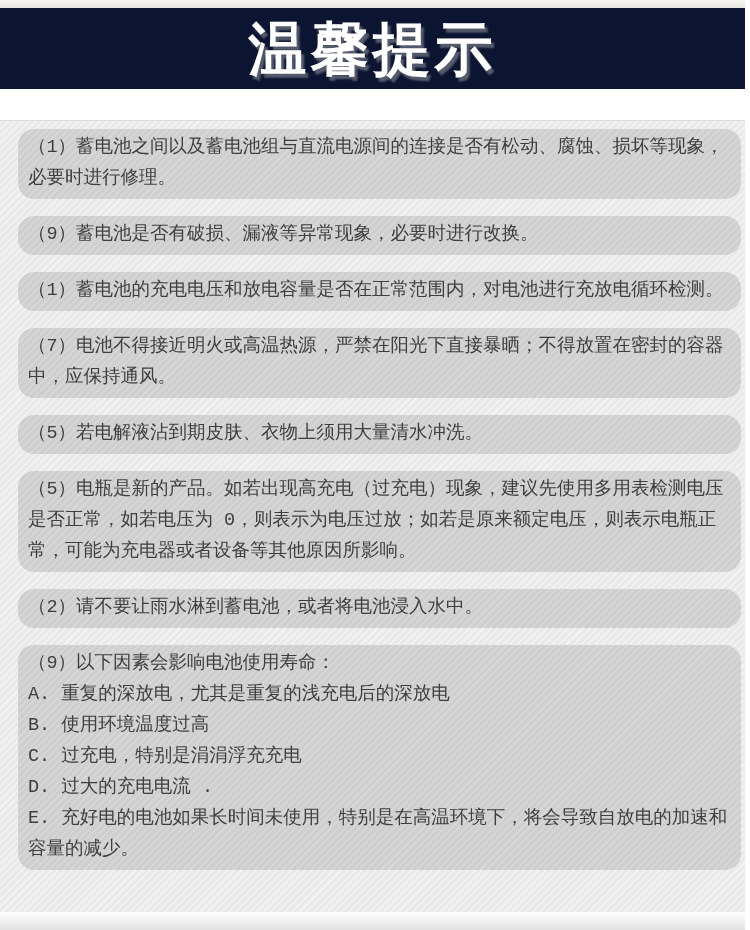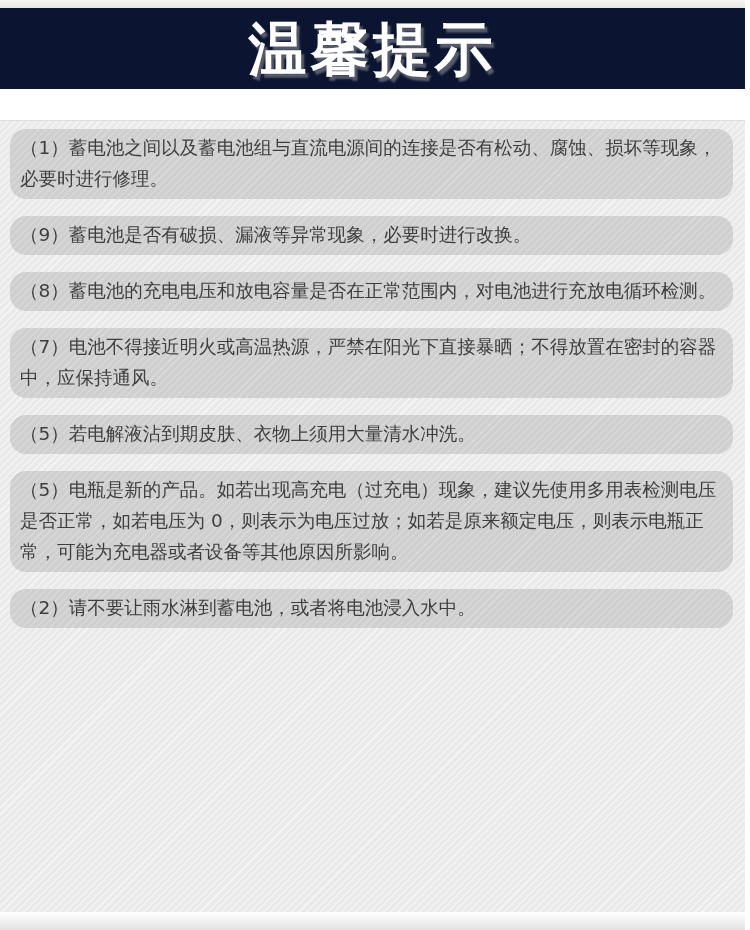--- a/index.html
+++ b/index.html
@@ -39,23 +39,24 @@
   .white-band{
     width:745px;height:32px;
     background:#ffffff;
     border-bottom:1px solid #dddddd;
     box-sizing:border-box;
   }
   
   .tips{
     width:745px;height:791px;
     box-sizing:border-box;
-    padding:8px 0 0 0;
+    padding:8px 0 0 8px;
     background:repeating-linear-gradient(135deg,#f4f4f4 0px,#f4f4f4 1.5px,#eaeaea 1.5px,#eaeaea 5px);
     overflow:hidden;
+    font-family:Liberation Mono, monospace;
   }
   .tip-box{
     width:723px;
     margin:0 0 17px 10px;
     box-sizing:border-box;
     padding:3px 10px 5px 10px;
     border-radius:16px;
     background-color:#d3d3d3;
     background-image:repeating-linear-gradient(135deg,#d8d8d8 0px,#d8d8d8 1.5px,#cfcfcf 1.5px,#cfcfcf 5px);
   }
@@ -94,32 +95,40 @@
   <div class="white-band"></div>
 
   <main class="tips">
       <div class="tip-box">
         <p class="tip-line">（1）蓄电池之间以及蓄电池组与直流电源间的连接是否有松动、腐蚀、损坏等现象，必要时进行修理。</p>
       </div>
       <div class="tip-box">
         <p class="tip-line">（9）蓄电池是否有破损、漏液等异常现象，必要时进行改换。</p>
       </div>
       <div class="tip-box">
-        <p class="tip-line">（8）蓄电池的充电电压和放电容量是否在正常范围内，对电池进行充放电循环检测。</p>
+        <p class="tip-line">（1）蓄电池的充电电压和放电容量是否在正常范围内，对电池进行充放电循环检测。</p>
       </div>
       <div class="tip-box">
         <p class="tip-line">（7）电池不得接近明火或高温热源，严禁在阳光下直接暴晒；不得放置在密封的容器中，应保持通风。</p>
       </div>
       <div class="tip-box">
         <p class="tip-line">（5）若电解液沾到期皮肤、衣物上须用大量清水冲洗。</p>
       </div>
       <div class="tip-box">
         <p class="tip-line">（5）电瓶是新的产品。如若出现高充电（过充电）现象，建议先使用多用表检测电压是否正常，如若电压为 0，则表示为电压过放；如若是原来额定电压，则表示电瓶正常，可能为充电器或者设备等其他原因所影响。</p>
       </div>
       <div class="tip-box">
         <p class="tip-line">（2）请不要让雨水淋到蓄电池，或者将电池浸入水中。</p>
       </div>
+      <div class="tip-box">
+        <p class="tip-line">（9）以下因素会影响电池使用寿命：</p>
+        <p class="tip-line">A. 重复的深放电，尤其是重复的浅充电后的深放电</p>
+        <p class="tip-line">B. 使用环境温度过高</p>
+        <p class="tip-line">C. 过充电，特别是涓涓浮充充电</p>
+        <p class="tip-line">D. 过大的充电电流 .</p>
+        <p class="tip-line">E. 充好电的电池如果长时间未使用，特别是在高温环境下，将会导致自放电的加速和容量的减少。</p>
+      </div>
     </main>
 
   <div class="bottom-strip"></div>
   <div class="right-gutter"></div>
 
 </div>
 
 </body></html>

